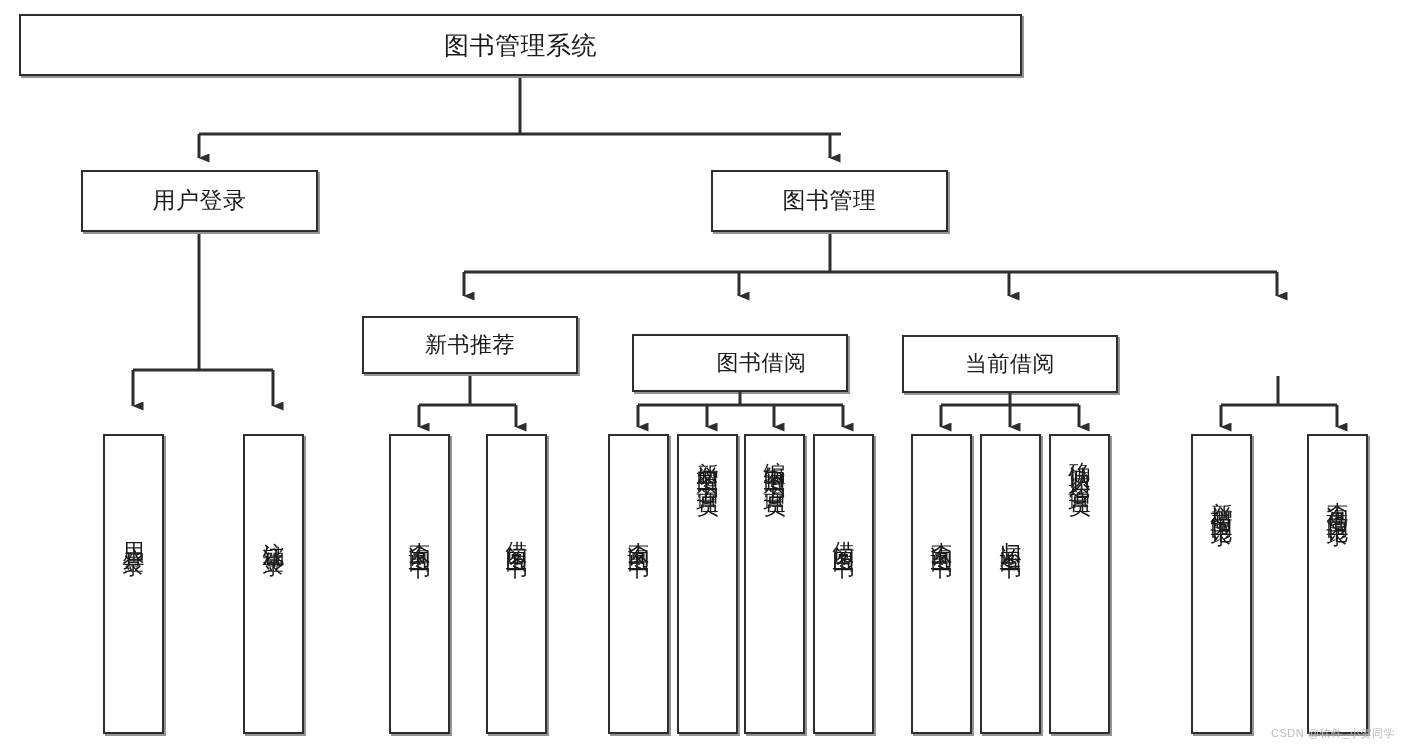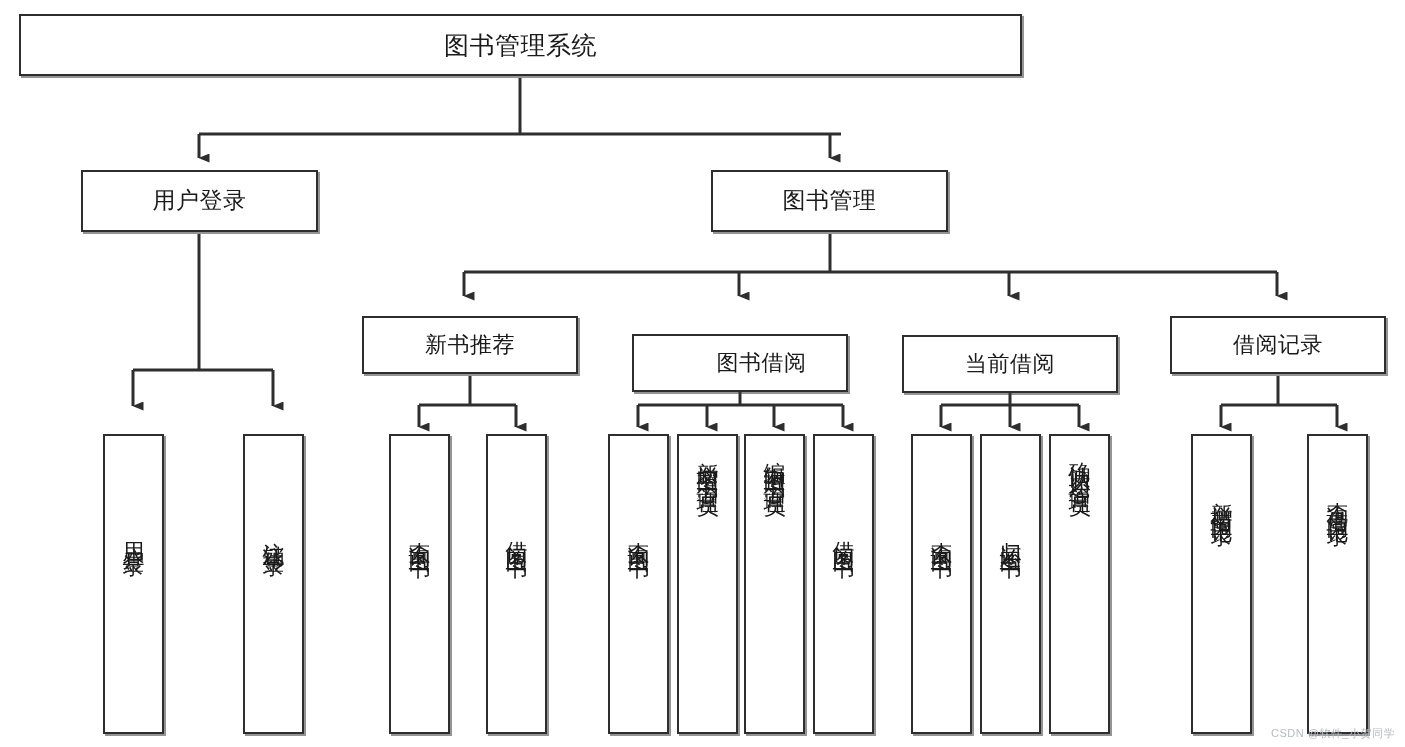--- a/index.html
+++ b/index.html
@@ -161,23 +161,20 @@
   </div>
 
   <div class="node-box node-l3" style="left:632px; top:334px; width:216px; height:58px;padding-left:43px;">
     <span class="node-label">图书借阅</span>
   </div>
 
   <div class="node-box node-l3" style="left:902px; top:316px; width:216px; height:58px;margin-top:19px;">
     <span class="node-label">当前借阅</span>
   </div>
 
-  <div class="node-box node-l3" style="left:1170px; top:316px; width:216px; height:58px;">
-    <span class="node-label">借阅记录</span>
-  </div>
 
   <div class="node-box node-leaf leaf-mid" style="left:103px; top:434px; width:61px; height:300px;">
     <span class="node-label">用户登录</span>
   </div>
 
   <div class="node-box node-leaf leaf-mid" style="left:243px; top:434px; width:61px; height:300px;">
     <span class="node-label">注销登录</span>
   </div>
 
   <div class="node-box node-leaf leaf-mid" style="left:389px; top:434px; width:61px; height:300px;">

